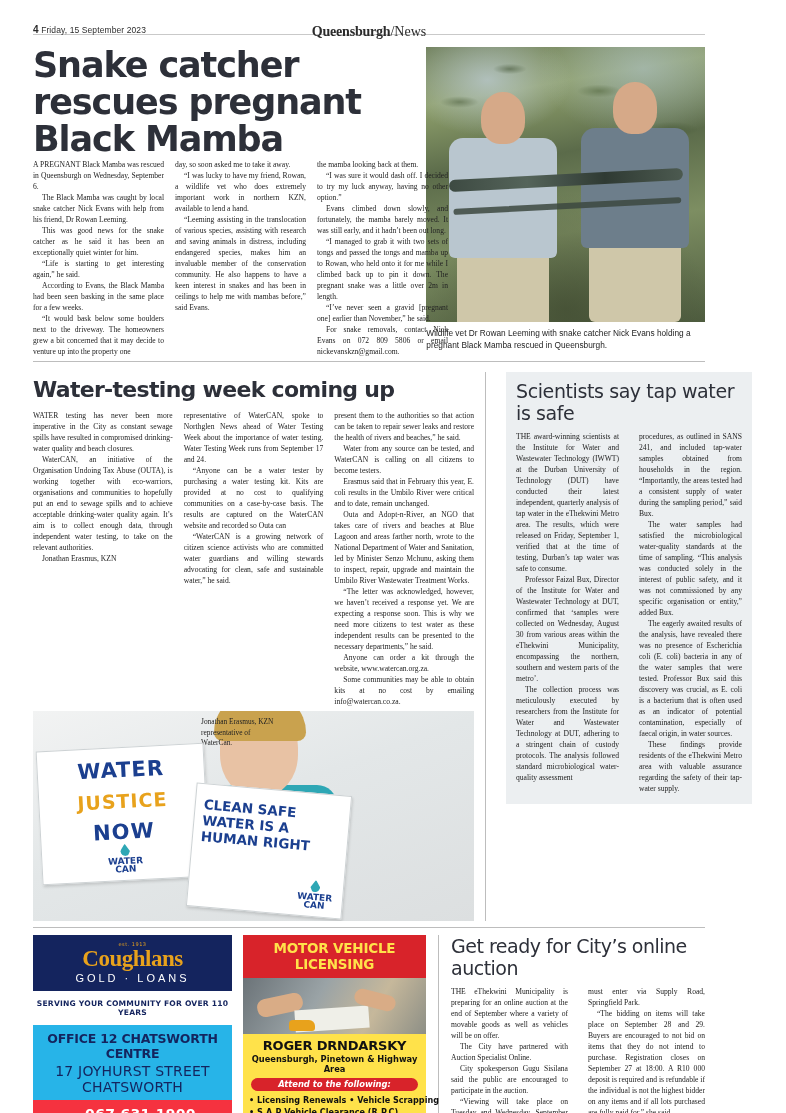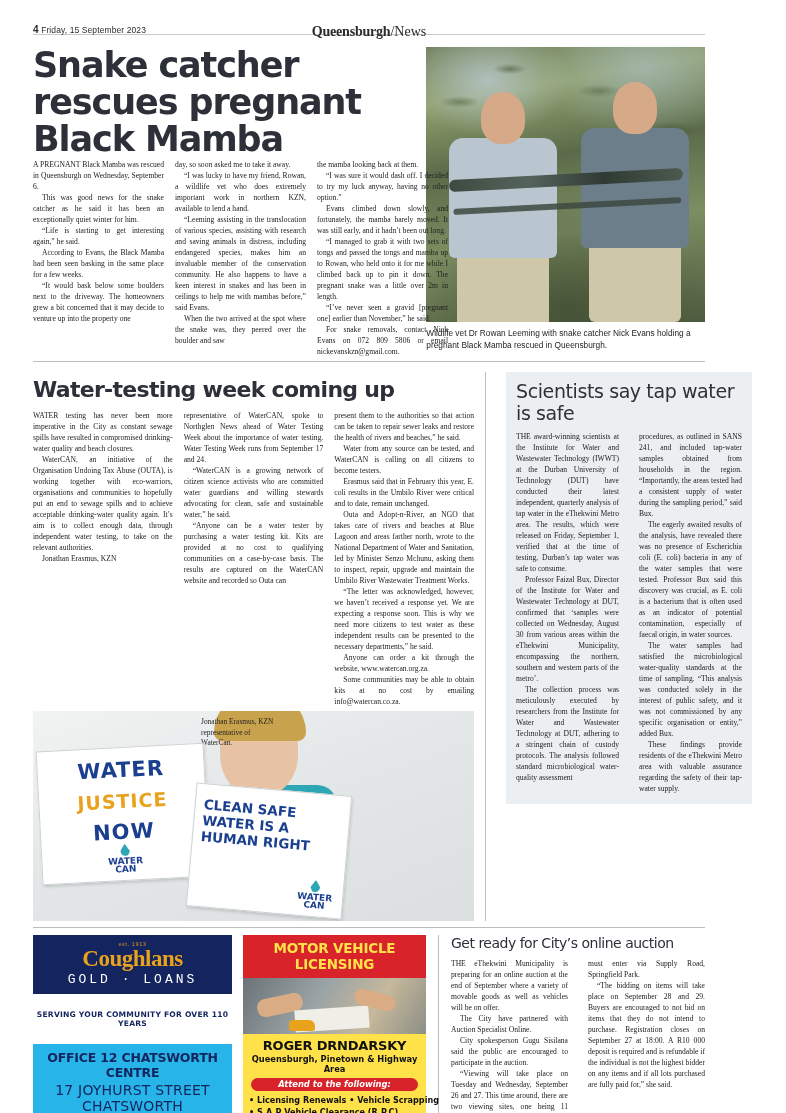--- a/index.html
+++ b/index.html
@@ -139,23 +139,23 @@
   
   .rule-ads { height:1px; background:#bdbdbd; margin-top: 6px; }
   .ads-wrap { display:flex; margin-top: 7px; }
   .ad-cough { width: 258px; }
   .ad-motor { width: 183px; margin-left: 11px; }
   .auction { width: 267px; margin-left: 12px; padding-left: 12px; border-left:1px solid #bdbdbd; }
 
   .cough-top { background:#14245e; color:#fff; text-align:center; padding: 6px 0 7px 0; position:relative; }
   .cough-top .est { font-family:"DejaVu Sans", sans-serif; font-size:5px; color:#e8a21c; letter-spacing:.5px; }
   .cough-top .name { font-family:"Liberation Serif", serif; font-size:23px; font-weight:bold; color:#e8a21c; line-height:1; letter-spacing:-.5px;}
-  .cough-top .sub { font-family:Liberation Mono, monospace; font-size:13px; color:#ffffff; letter-spacing:3px; margin-top:2px; }
+  .cough-top .sub { font-family:Liberation Sans, sans-serif; font-size:11px; color:#ffffff; letter-spacing:3px; margin-top:2px; }
   .cough-serve { background:#ffffff; color:#14245e; text-align:center; font-family:"DejaVu Sans", sans-serif;
-     font-weight:bold; font-size:7.6px; padding:16px 0; letter-spacing:.2px; }
+     font-weight:bold; font-size:7.6px; padding:8px 0; letter-spacing:.2px; }
   .cough-blue { background:#27b4e8; color:#14245e; text-align:center; padding:6px 4px 5px 4px; }
   .cough-blue .l1 { font-family:"DejaVu Sans", sans-serif; font-weight:bold; font-size:12.5px; letter-spacing:-.2px; }
   .cough-blue .l2 { font-family:"DejaVu Sans", sans-serif; font-size:14px; margin-top:2px; letter-spacing:.2px; }
   .cough-red { background:#f5323f; color:#fff; text-align:center; font-family:"DejaVu Sans", sans-serif;
      font-weight:bold; font-size:14px; padding:6px 0 5px 16px; letter-spacing:.3px; }
   .cough-secure { background:#27b4e8; color:#fff; text-align:center; padding:8px 0 9px 0; position:relative; }
   .cough-secure .s { font-family:"DejaVu Sans", sans-serif; font-weight:bold; font-size:11px; line-height:1.25; }
   .coin { position:absolute; top:50%; transform:translateY(-50%); width:30px; height:30px; border-radius:50%;
      background: radial-gradient(circle at 35% 33%, #e0a96b, #a86a2e 62%, #7d4a1b 100%); border:1px solid #8a5722; }
   .coin.l { left:6px; } .coin.r { right:6px; }
@@ -170,21 +170,21 @@
   .motor-photo .car { position:absolute; left:46px; bottom:3px; width:26px; height:11px; background:#e8a21c; border-radius:4px 6px 3px 3px; }
   .motor-body { background:#ffe24a; padding: 4px 6px 5px 6px; }
   .motor-body .nm { font-family:"DejaVu Sans", sans-serif; font-weight:bold; font-size:13px; text-align:center; color:#111; letter-spacing:-.2px; }
   .motor-body .area { font-family:"DejaVu Sans", sans-serif; font-weight:bold; font-size:8.3px; text-align:center; color:#111; margin-top:1px; }
   .motor-attend { background:#d8232a; color:#fff; font-family:"DejaVu Sans", sans-serif; font-weight:bold; font-style:italic;
      font-size:8.4px; text-align:center; border-radius: 9px; margin: 4px 2px 4px 2px; padding:1px 0 2px 0; }
   .motor-list { font-family:"DejaVu Sans", sans-serif; font-weight:bold; font-size:8.1px; line-height:1.42; color:#111; position:relative; }
   .motor-list div { white-space: nowrap; }
 
   h2.auc-head {
-    font-family:"DejaVu Sans", sans-serif; font-weight:normal; font-size: 14px;
+    font-family:"DejaVu Sans", sans-serif; font-weight:normal; font-size: 19px;
     letter-spacing:-0.5px; color:#2d3039; margin: 0 0 7px 0;
   }
 </style>
 </head>
 <body>
 
 <div class="page">
 
   <div class="masthead">
     <div class="folio">
@@ -217,30 +217,30 @@
         </div>
         <div class="snake"></div>
       </div>
       <div class="caption">Wildlife vet Dr Rowan Leeming with snake catcher Nick Evans holding a pregnant Black Mamba rescued in Queensburgh.</div>
     </div>
   </div>
 
   <div class="cols3" style="width:416px; position:absolute; left:33px; top:148px;">
     <div class="col bodytext">
       <p class="first">A PREGNANT Black Mamba was rescued in Queensburgh on Wednesday, September 6.</p>
+      <p>The Black Mamba was caught by local snake catcher Nick Evans with help from his friend, Dr Rowan Leeming.</p>
       <p>This was good news for the snake catcher as he said it has been an exceptionally quiet winter for him.</p>
       <p>“Life is starting to get interesting again,” he said.</p>
       <p>According to Evans, the Black Mamba had been seen basking in the same place for a few weeks.</p>
       <p>“It would bask below some boulders next to the driveway. The homeowners grew a bit concerned that it may decide to venture up into the property one</p>
     </div>
     <div class="col bodytext">
       <p class="first">day, so soon asked me to take it away.</p>
       <p>“I was lucky to have my friend, Rowan, a wildlife vet who does extremely important work in northern KZN, available to lend a hand.</p>
       <p>“Leeming assisting in the translocation of various species, assisting with research and saving animals in distress, including endangered species, makes him an invaluable member of the conservation community. He also happens to have a keen interest in snakes and has been in ceilings to help me with mambas before,” said Evans.</p>
-      <p>When the two arrived at the spot where the snake was, they peered over the boulder and saw</p>
     </div>
     <div class="col bodytext">
       <p class="first">the mamba looking back at them.</p>
       <p>“I was sure it would dash off. I decided to try my luck anyway, having no other option.”</p>
       <p>Evans climbed down slowly, and fortunately, the mamba barely moved. It was still early, and it hadn’t been out long.</p>
       <p>“I managed to grab it with two sets of tongs and passed the tongs and mamba up to Rowan, who held onto it for me while I climbed back up to pin it down. The pregnant snake was a little over 2m in length.</p>
       <p>“I’ve never seen a gravid [pregnant one] earlier than November,” he said.</p>
       <p>For snake removals, contact Nick Evans on 072 809 5806 or email nickevans<span>kzn</span>@gmail.com.</p>
     </div>
   </div>
@@ -253,22 +253,22 @@
     <div class="mid-left">
       <h2 class="sec-head">Water-testing week coming up</h2>
       <div class="cols3b">
         <div class="col bodytext">
           <p class="first">WATER testing has never been more imperative in the City as constant sewage spills have resulted in compromised drinking-water quality and beach closures.</p>
           <p>WaterCAN, an initiative of the Organisation Undoing Tax Abuse (OUTA), is working together with eco-warriors, organisations and communities to hopefully put an end to sewage spills and to achieve acceptable drinking-water quality again. It’s aim is to collect enough data, through independent water testing, to take on the relevant authorities.</p>
           <p>Jonathan Erasmus, KZN</p>
         </div>
         <div class="col bodytext">
           <p class="first">representative of WaterCAN, spoke to Northglen News ahead of Water Testing Week about the importance of water testing. Water Testing Week runs from September 17 and 24.</p>
+          <p>“Anyone can be a water tester by purchasing a water testing kit. Kits are provided at no cost to qualifying communities on a case-by-case basis. The results are captured on the WaterCAN website and recorded so Outa can</p>
           <p>“WaterCAN is a growing network of citizen science activists who are committed water guardians and willing stewards advocating for clean, safe and sustainable water,” he said.</p>
-          <p>“Anyone can be a water tester by purchasing a water testing kit. Kits are provided at no cost to qualifying communities on a case-by-case basis. The results are captured on the WaterCAN website and recorded so Outa can</p>
         </div>
         <div class="col bodytext">
           <p class="first">present them to the authorities so that action can be taken to repair sewer leaks and restore the health of rivers and beaches,” he said.</p>
           <p>Water from any source can be tested, and WaterCAN is calling on all citizens to become testers.</p>
           <p>Erasmus said that in February this year, E. coli results in the Umbilo River were critical and to date, remain unchanged.</p>
           <p>Outa and Adopt-n-River, an NGO that takes care of rivers and beaches at Blue Lagoon and areas farther north, wrote to the National Department of Water and Sanitation, led by Minister Senzo Mchunu, asking them to inspect, repair, upgrade and maintain the Umbilo River Wastewater Treatment Works.</p>
           <p>“The letter was acknowledged, however, we haven’t received a response yet. We are expecting a response soon. This is why we need more citizens to test water as these independent results can be presented to the necessary departments,” he said.</p>
           <p>Anyone can order a kit through the website, www.watercan.org.za.</p>
           <p>Some communities may be able to obtain kits at no cost by emailing info@watercan.co.za.</p>
         </div>
@@ -307,22 +307,22 @@
       <div class="tapbox">
         <h2 class="tap-head">Scientists say tap water is safe</h2>
         <div class="cols2">
           <div class="col bodytext">
             <p class="first">THE award-winning scientists at the Institute for Water and Wastewater Technology (IWWT) at the Durban University of Technology (DUT) have conducted their latest independent, quarterly analysis of tap water in the eThekwini Metro area. The results, which were released on Friday, September 1, verified that at the time of testing, Durban’s tap water was safe to consume.</p>
             <p>Professor Faizal Bux, Director of the Institute for Water and Wastewater Technology at DUT, confirmed that ‘samples were collected on Wednesday, August 30 from various areas within the eThekwini Municipality, encompassing the northern, southern and western parts of the metro’.</p>
             <p>The collection process was meticulously executed by researchers from the Institute for Water and Wastewater Technology at DUT, adhering to a stringent chain of custody protocols. The analysis followed standard microbiological water-quality assessment</p>
           </div>
           <div class="col bodytext">
             <p class="first">procedures, as outlined in SANS 241, and included tap-water samples obtained from households in the region. “Importantly, the areas tested had a consistent supply of water during the sampling period,” said Bux.</p>
+            <p>The water samples had satisfied the microbiological water-quality standards at the time of sampling. “This analysis was conducted solely in the interest of public safety, and it was not commissioned by any specific organisation or entity,” added Bux.</p>
             <p>The eagerly awaited results of the analysis, have revealed there was no presence of Escherichia coli (E. coli) bacteria in any of the water samples that were tested. Professor Bux said this discovery was crucial, as E. coli is a bacterium that is often used as an indicator of potential contamination, especially of faecal origin, in water sources.</p>
-            <p>The water samples had satisfied the microbiological water-quality standards at the time of sampling. “This analysis was conducted solely in the interest of public safety, and it was not commissioned by any specific organisation or entity,” added Bux.</p>
             <p>These findings provide residents of the eThekwini Metro area with valuable assurance regarding the safety of their tap-water supply.</p>
           </div>
         </div>
       </div>
     </div>
   </div>
 
   <div class="rule-ads"></div>
 
   <div class="ads-wrap">

